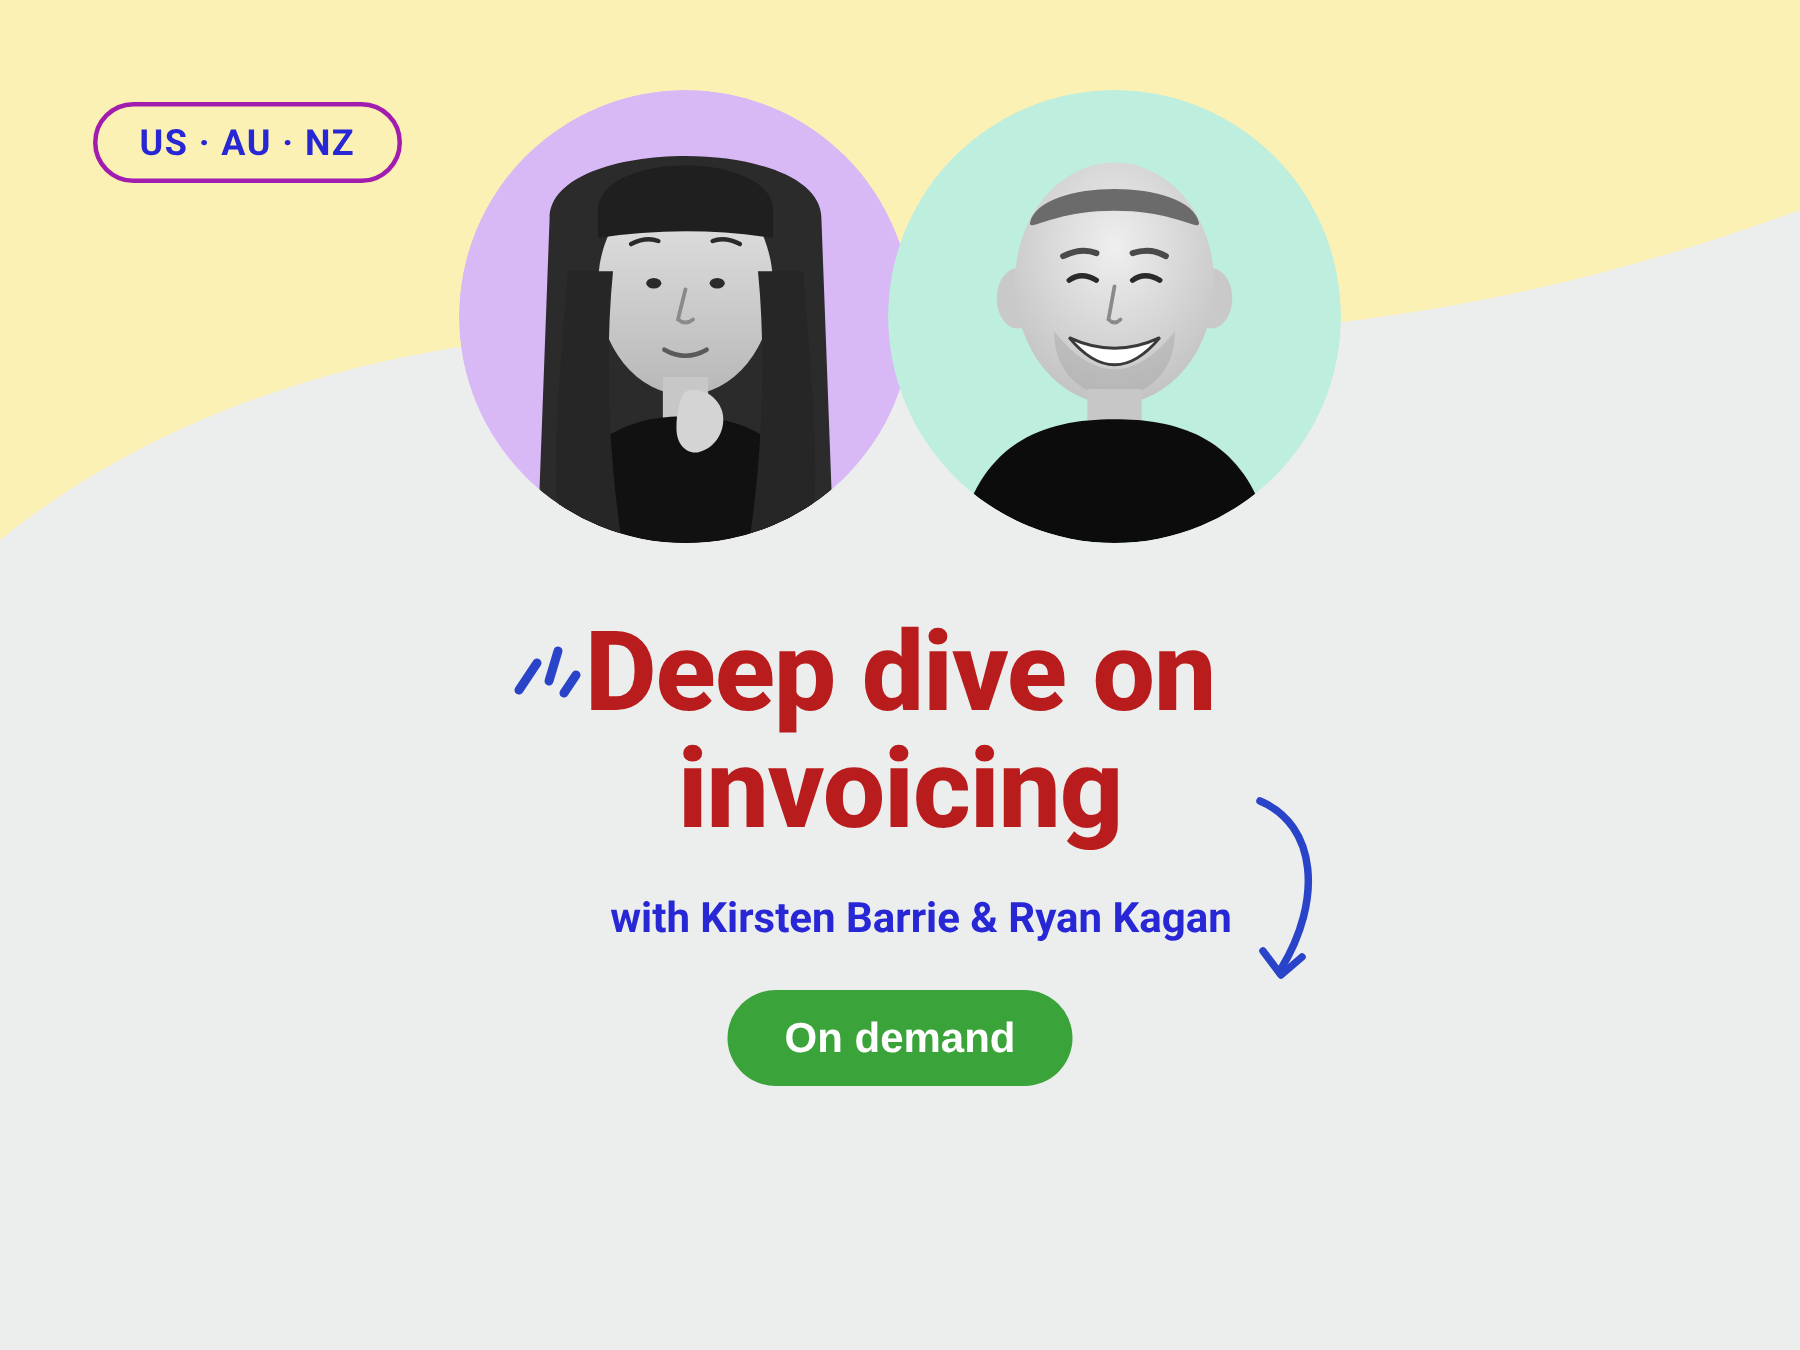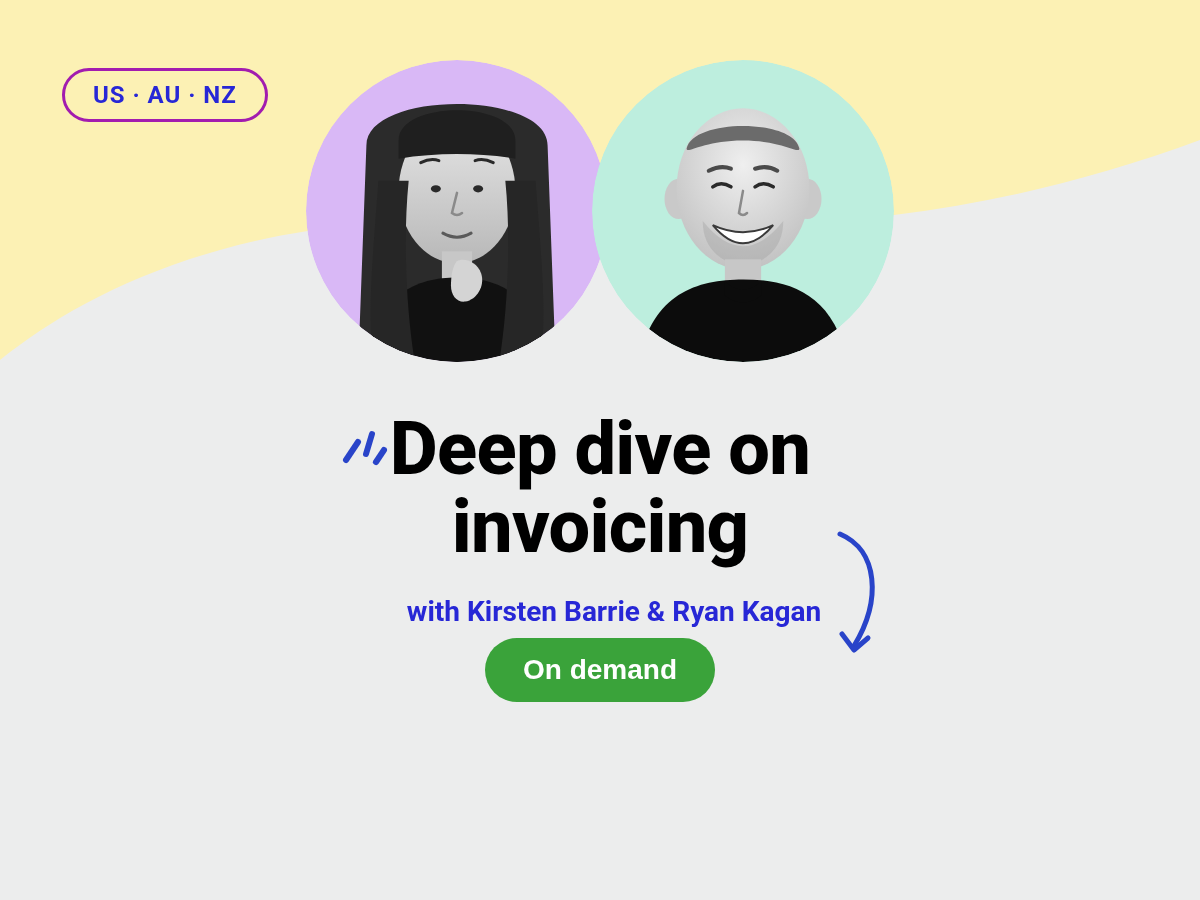--- a/index.html
+++ b/index.html
@@ -57,21 +57,21 @@
       text-align: center;
       z-index: 2;
     }
 
     .title-wrap {
       position: relative;
       display: inline-block;
     }
 
     .title {
-      color: #000000;
+      color: #b91c1c;
       font-weight: 800;
       font-size: 74px;
       line-height: 1.06;
       letter-spacing: -0.01em;
     }
 
     .sparks {
       position: absolute;
       left: -58px;
       top: 10px;
@@ -88,21 +88,21 @@
     .subtitle {
       margin-top: 28px;
       color: #2727d6;
       font-weight: 700;
       font-size: 28px;
       padding-left: 28px;
     }
 
     .cta {
       display: inline-block;
-      margin-top: 10px;
+      margin-top: 32px;
       background: #3aa33a;
       color: #fff;
       font-weight: 800;
       font-size: 28px;
       padding: 16px 38px;
       border-radius: 999px;
       border: none;
       cursor: pointer;
     }
   </style>

